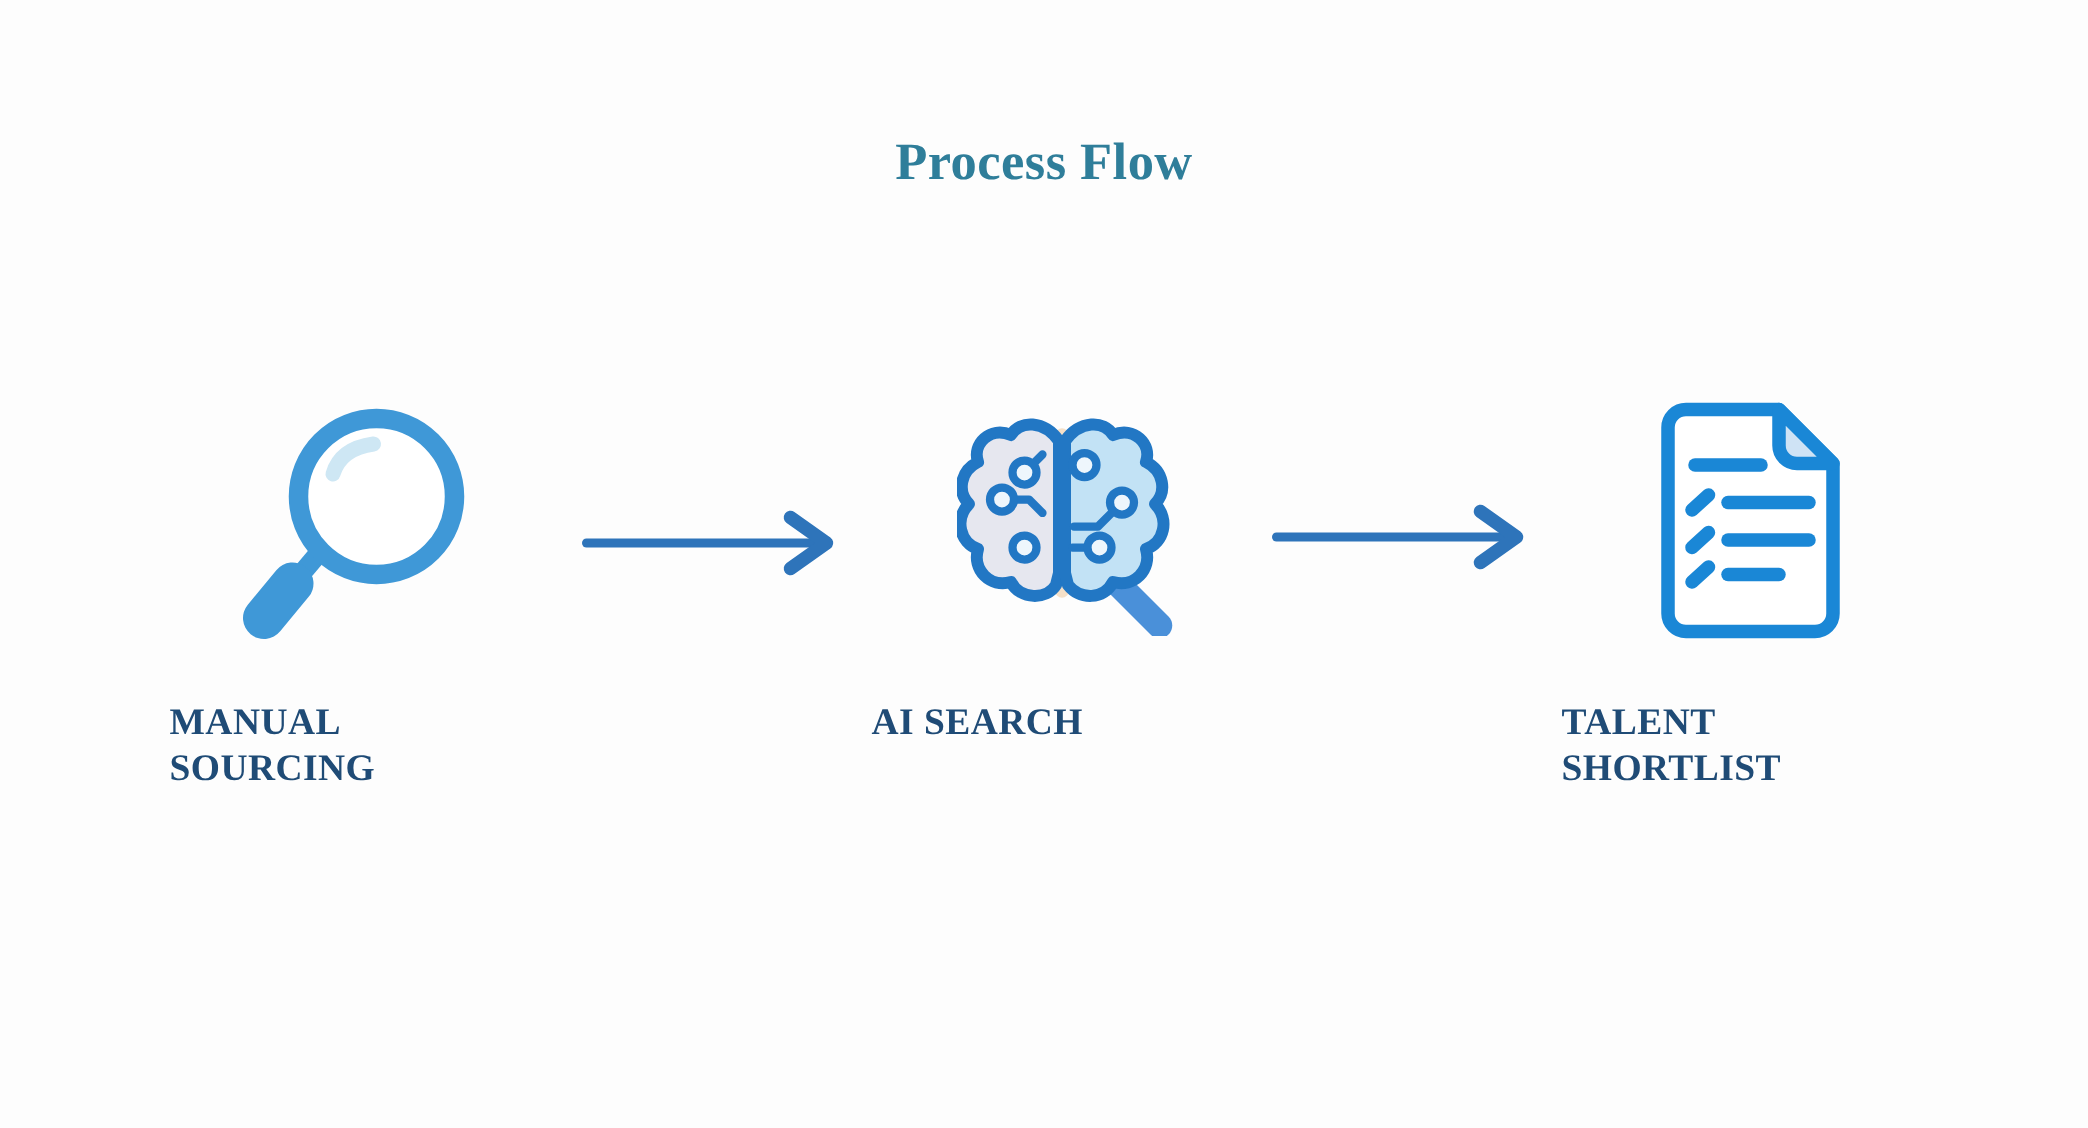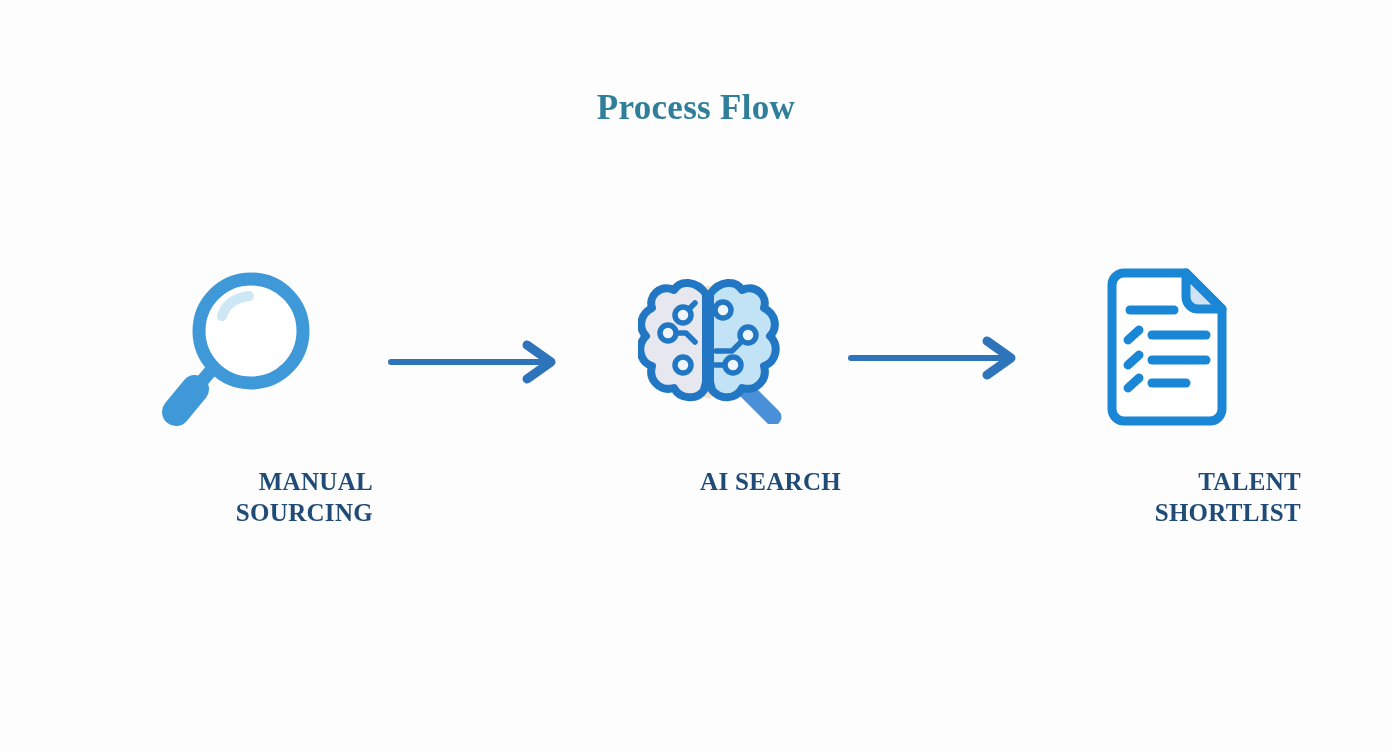--- a/index.html
+++ b/index.html
@@ -40,21 +40,21 @@
     color: var(--title-color);
   }
   .stage-icon { position: absolute; }
   .icon-magnifier { left: 158px; top: 262px; width: 162px; height: 170px; }
   .icon-brain    { left: 638px; top: 272px; width: 148px; height: 152px; }
   .icon-document { left: 1106px; top: 268px; width: 124px; height: 158px; }
   .stage-label {
     position: absolute;
     top: 466px;
     width: 260px;
-    text-align: right;
+    text-align: left;
     font-size: 25px;
     font-weight: bold;
     letter-spacing: 0.3px;
     line-height: 31px;
     color: var(--label-color);
   }
   .label-1 { left: 113px; }
   .label-2 { left: 581px; }
   .label-3 { left: 1041px; }
   .arrow { position: absolute; width: 180px; height: 48px; }

